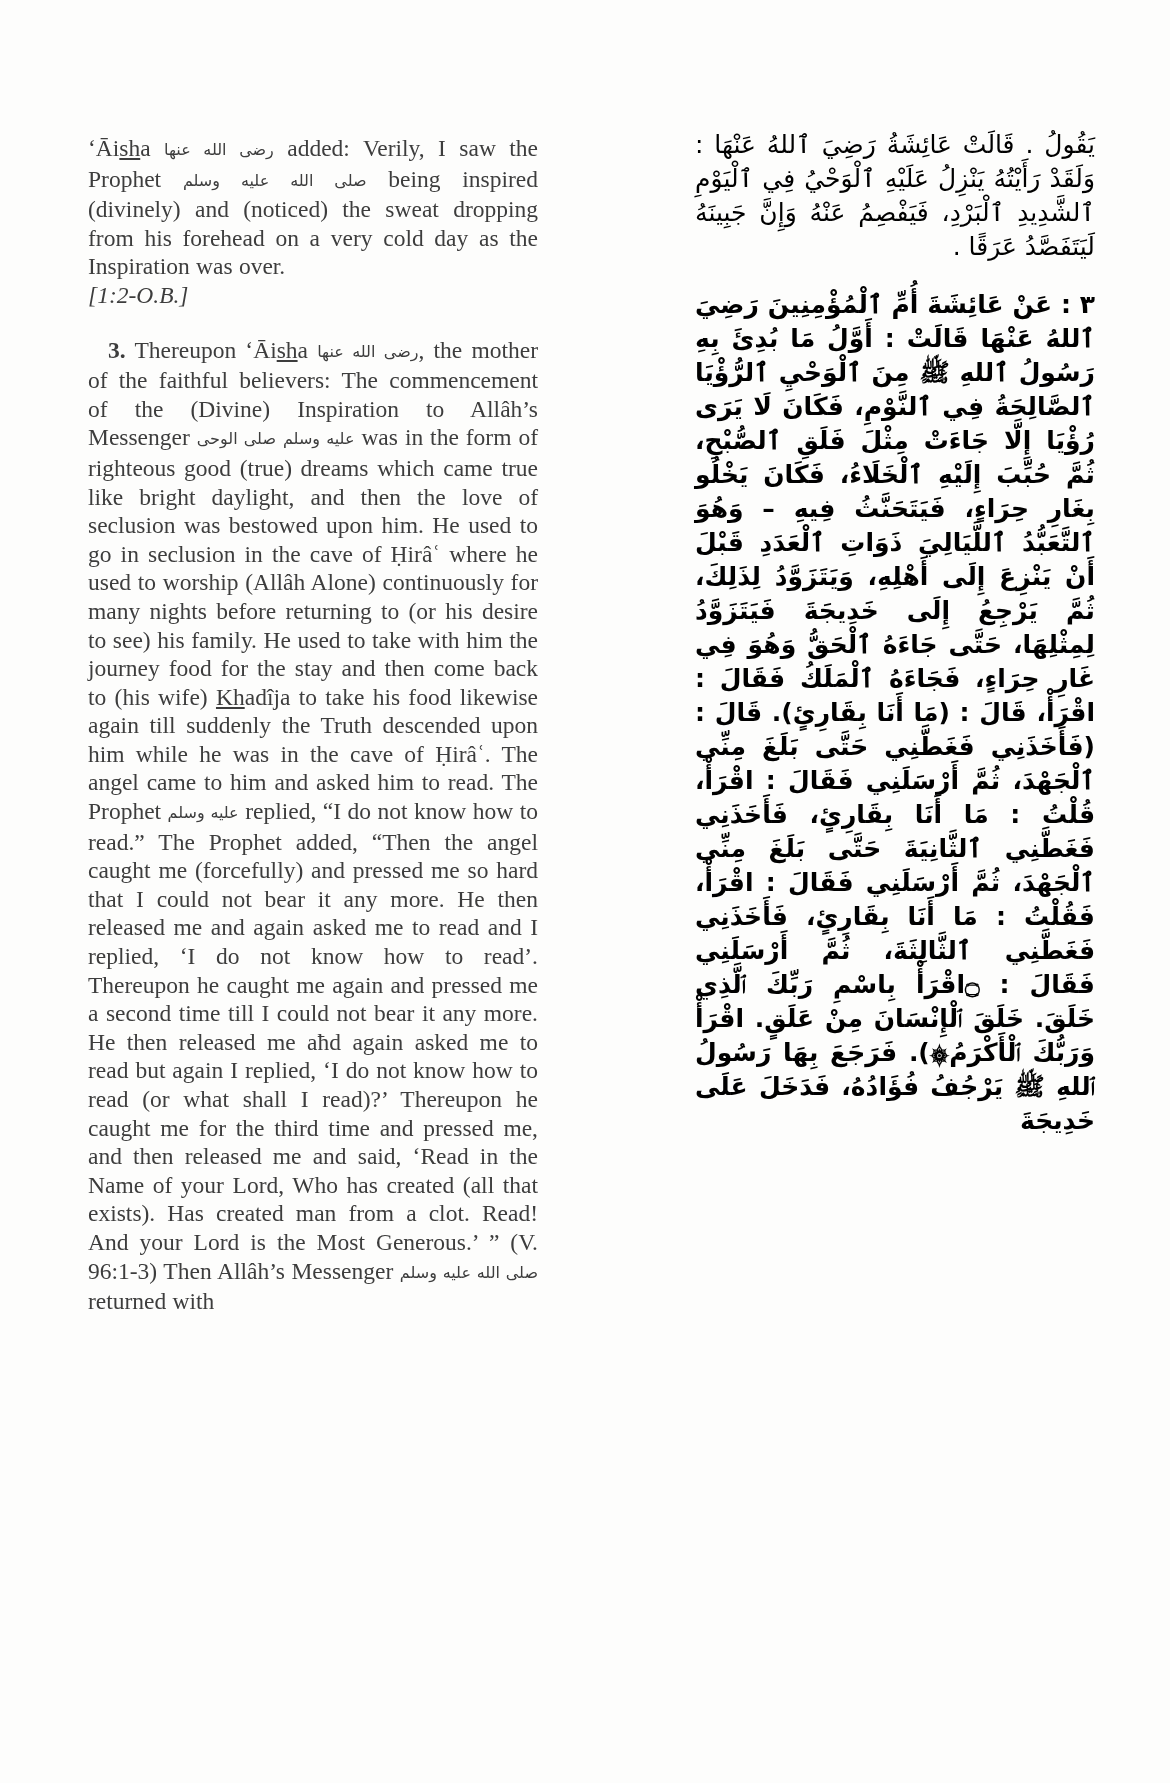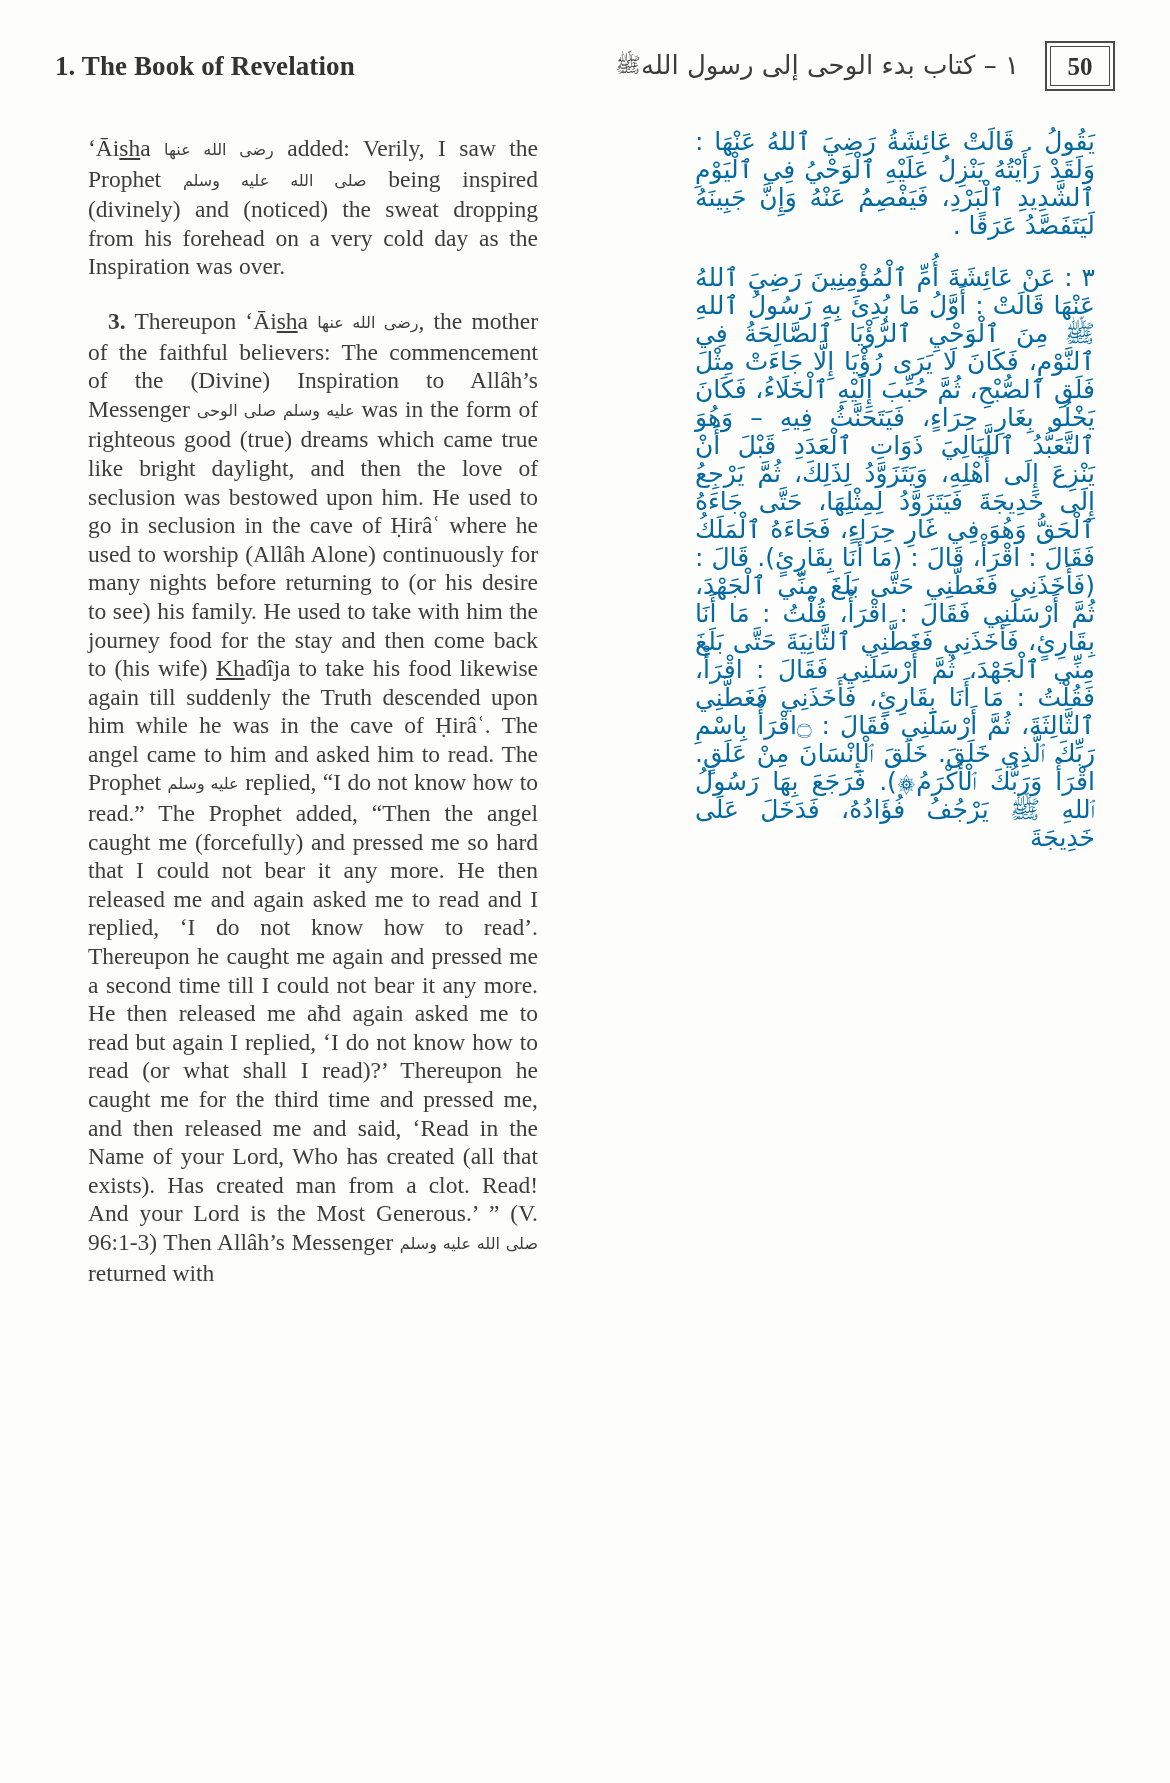--- a/index.html
+++ b/index.html
@@ -126,54 +126,41 @@
   .italic-ref {
     font-style: italic;
     font-size: 23.5px;
     line-height: 28.6px;
     display: block;
   }
 
   .ar-para {
     font-family: "DejaVu Sans", "Liberation Sans", sans-serif;
     font-size: 25px;
-    line-height: 28px;
-    color: #0369a1;
+    line-height: 34px;
+    color: #000000;
     margin: 0;
     text-align: justify;
     text-align-last: right;
     letter-spacing: 0.3px;
   }
-  .ar-para + .ar-para { margin-top: 24px; }
+  .ar-para + .ar-para { margin-top: 24px; font-weight: bold; }
 </style>
 </head>
 <body>
 
 <div class="page">
 
-  <div class="header">
-    <div class="header-en">1. The Book of Revelation</div>
-
-    <div class="header-right">
-      <div class="header-ar">
-        <span>١ – كتاب بدء الوحى إلى رسول الله</span><span class="sallam">ﷺ</span>
-      </div>
-      <div class="page-box">
-        <div class="page-box-inner">
-          <span class="page-num">50</span>
-        </div>
-      </div>
-    </div>
-  </div>
 
   <div class="columns">
 
     <div class="col-en">
 
       <p class="para"><span>‘Āi</span><span class="und">sh</span><span>a</span> <span class="ar-inline">رضى الله عنها</span><span> added: Verily, I saw the Prophet </span><span class="ar-inline wide">صلى الله عليه وسلم</span><span> being inspired (divinely) and (noticed) the sweat dropping from his forehead on a very cold day as the Inspiration was over.</span>
+        <span class="italic-ref">[1:2-O.B.]</span>
       </p>
 
       <p class="para"><span class="indent"></span><span class="num">3.</span><span> Thereupon ‘Āi</span><span class="und">sh</span><span>a </span><span class="ar-inline">رضى الله عنها</span><span>, the mother of the faithful believers: The commencement of the (Divine) Inspiration to Allâh’s Messenger </span><span class="ar-inline">صلى الوحى</span>
         <span class="ar-inline wide">عليه وسلم</span><span> was in the form of righteous good (true) dreams which came true like bright daylight, and then the love of seclusion was bestowed upon him. He used to  go in seclusion in the cave of Ḥirâʿ where  he used to worship (Allâh Alone) continuously for many nights before returning to (or his desire to  see) his family. He used to take with him the journey food  for the stay and then come back to (his wife) </span><span class="und">Kh</span><span>adîja</span><span> to take   his  food  likewise  again  till suddenly the Truth descended upon him while  he was in the cave of Ḥirâʿ. The angel came  to him and asked him to read. The Prophet </span><span class="ar-inline wide">عليه وسلم</span><span> replied, “I do  not know how to read.” The Prophet added, “Then the angel caught me  (forcefully) and pressed me so hard that I could not bear it any more. He then released  me and again asked me to read and I replied, ‘I do not know how to read’. Thereupon he caught me  again and pressed me a second time till I could not bear it any more. He then released  me aħd again asked me  to read but again I replied, ‘I do  not know how to read (or what shall I read)?’ Thereupon he caught me for the  third time and pressed me, and then released  me  and said, ‘Read in the Name of your Lord,  Who has created (all that exists). Has created man from a clot. Read!  And your Lord is the Most Generous.’ ”  (V. 96:1-3) Then Allâh’s Messenger </span><span class="ar-inline wide">صلى الله عليه وسلم</span><span> returned with</span></p>
     </div>
 
     <div class="col-ar">
       <p class="ar-para">يَقُولُ . قَالَتْ عَائِشَةُ رَضِيَ ٱللهُ عَنْهَا : وَلَقَدْ رَأَيْتُهُ يَنْزِلُ عَلَيْهِ ٱلْوَحْيُ فِي ٱلْيَوْمِ ٱلشَّدِيدِ ٱلْبَرْدِ، فَيَفْصِمُ عَنْهُ وَإِنَّ جَبِينَهُ لَيَتَفَصَّدُ عَرَقًا .</p>
       <p class="ar-para"><span>٣</span><span> : عَنْ عَائِشَةَ أُمِّ ٱلْمُؤْمِنِينَ رَضِيَ ٱللهُ عَنْهَا قَالَتْ : أَوَّلُ مَا بُدِئَ بِهِ رَسُولُ ٱللهِ ﷺ مِنَ ٱلْوَحْيِ ٱلرُّؤْيَا ٱلصَّالِحَةُ فِي ٱلنَّوْمِ، فَكَانَ لَا يَرَى رُؤْيَا إِلَّا جَاءَتْ مِثْلَ فَلَقِ ٱلصُّبْحِ، ثُمَّ حُبِّبَ إِلَيْهِ ٱلْخَلَاءُ، فَكَانَ يَخْلُو بِغَارِ حِرَاءٍ، فَيَتَحَنَّثُ فِيهِ – وَهُوَ ٱلتَّعَبُّدُ ٱللَّيَالِيَ ذَوَاتِ ٱلْعَدَدِ قَبْلَ أَنْ يَنْزِعَ إِلَى أَهْلِهِ، وَيَتَزَوَّدُ لِذَلِكَ، ثُمَّ يَرْجِعُ إِلَى خَدِيجَةَ فَيَتَزَوَّدُ لِمِثْلِهَا، حَتَّى جَاءَهُ ٱلْحَقُّ وَهُوَ فِي غَارِ حِرَاءٍ، فَجَاءَهُ ٱلْمَلَكُ فَقَالَ : اقْرَأْ، قَالَ : (مَا أَنَا بِقَارِئٍ). قَالَ : (فَأَخَذَنِي فَغَطَّنِي حَتَّى بَلَغَ مِنِّي ٱلْجَهْدَ، ثُمَّ أَرْسَلَنِي فَقَالَ : اقْرَأْ، قُلْتُ : مَا أَنَا بِقَارِئٍ، فَأَخَذَنِي فَغَطَّنِي ٱلثَّانِيَةَ حَتَّى بَلَغَ مِنِّي ٱلْجَهْدَ، ثُمَّ أَرْسَلَنِي فَقَالَ : اقْرَأْ، فَقُلْتُ : مَا أَنَا بِقَارِئٍ، فَأَخَذَنِي فَغَطَّنِي ٱلثَّالِثَةَ، ثُمَّ أَرْسَلَنِي فَقَالَ : ۝اقْرَأْ بِاسْمِ رَبِّكَ ٱلَّذِي خَلَقَ. خَلَقَ ٱلْإِنْسَانَ مِنْ عَلَقٍ. اقْرَأْ وَرَبُّكَ ٱلْأَكْرَمُ۞). فَرَجَعَ بِهَا رَسُولُ ٱللهِ ﷺ يَرْجُفُ فُؤَادُهُ، فَدَخَلَ عَلَى خَدِيجَةَ</span></p>
     </div>

